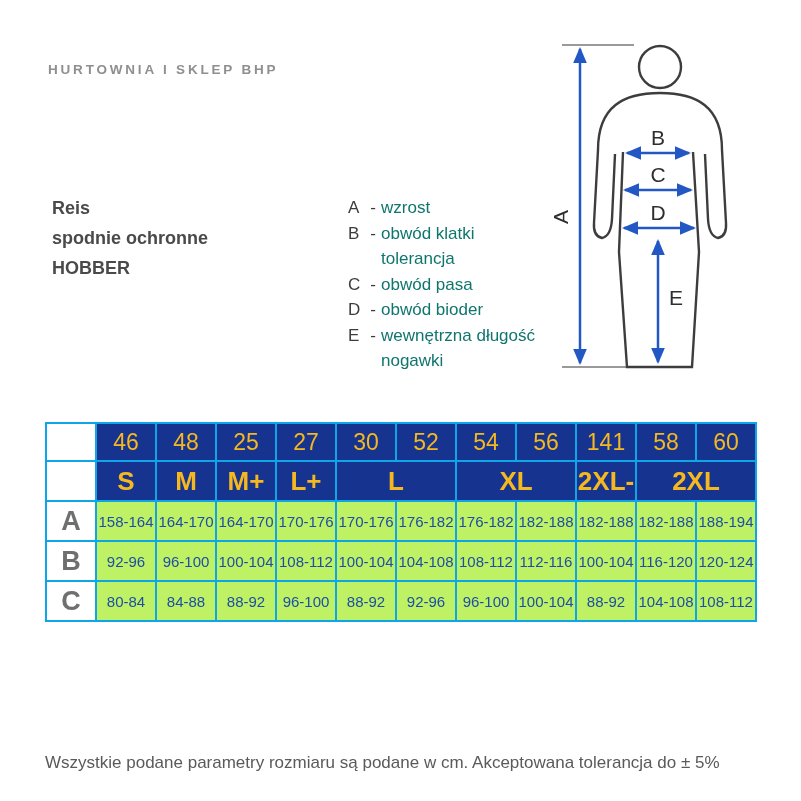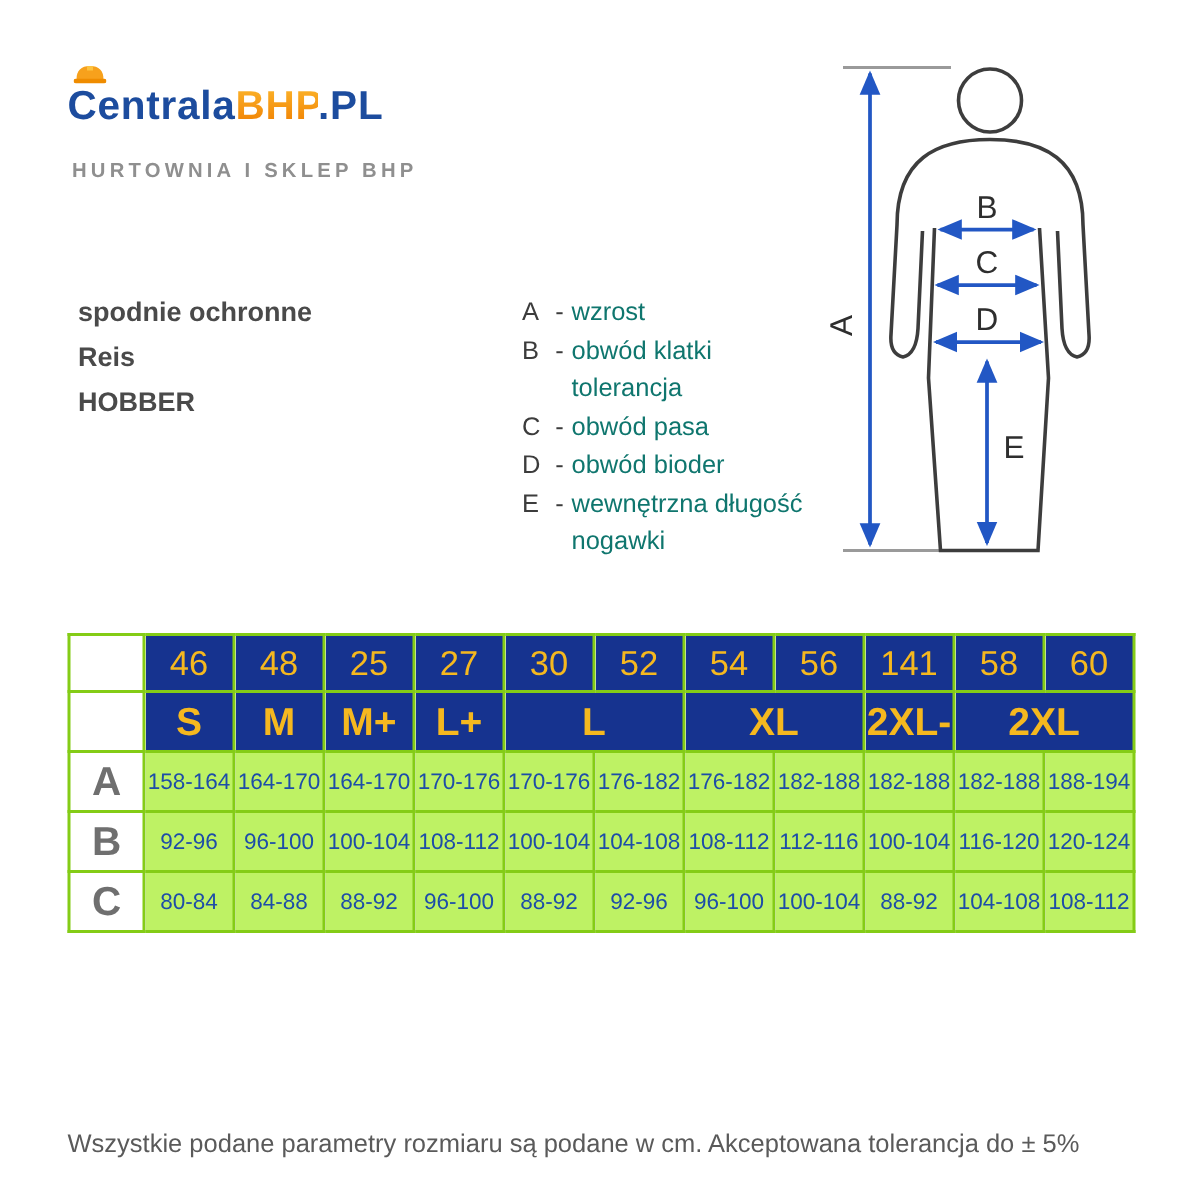--- a/index.html
+++ b/index.html
@@ -35,53 +35,43 @@
   .legend-dash { width:16px; color:#3c3c3c; text-align:center; flex:0 0 auto; }
   .legend-text { width:168px; color:#0f766e; }
 
   
   .diagram { position:absolute; left:548px; top:22px; }
   .dlabel { font-family:"Liberation Sans", sans-serif; font-size:21px; fill:#2e2e2e; }
 
   
   .table-wrap { position:absolute; left:45px; top:422px; }
   table.sizes { border-collapse:collapse; table-layout:fixed; }
-  table.sizes td { border:2px solid #84cc16; text-align:center; vertical-align:middle;
+  table.sizes td { border:2px solid #0ea5e9; text-align:center; vertical-align:middle;
                    overflow:hidden;margin-top:20px; }
   td.corner { border:none; background:#ffffff; }
   td.num  { background:#16338f; color:#f5b81f; font-size:23px; height:38px; }
   td.size { background:#16338f; color:#f5b81f; font-size:26px; font-weight:bold; height:40px; }
   td.g-l { border-right:1px solid #93a0c6; }
   td.g-r { border-left:1px solid #93a0c6; }
   td.rowlabel { color:#6f6f6f; font-size:27px; font-weight:bold; height:40px; background:#fff; }
   td.val { color:#1d4da8; font-size:15px; background:#bef264; }
 
   
   .footnote { position:absolute; left:45px; top:728px; font-size:17px; color:#5a5a5a;margin-top:25px; }
 </style>
 </head>
 <body>
 
 <div class="logo">
-  <div class="logo-row">
-    <svg class="hat-icon" width="22" height="14" viewBox="0 0 22 14">
-      <path d="M2 11 Q2 2 11 2 Q20 2 20 11 Z" fill="#f7a11c"></path>
-      <path d="M9 2 L13 2 L13 5 L9 5 Z" fill="#fdc340"></path>
-      <rect x="0" y="10.5" width="22" height="3" rx="1.5" fill="#ef8c00"></rect>
-    </svg>
-    <div class="logo-text">
-      <span class="logo-blue">Centrala</span><span class="logo-orange">BHP</span><span class="logo-blue">.PL</span>
-    </div>
-  </div>
   <div class="tagline">HURTOWNIA I SKLEP BHP</div>
 </div>
 
 <div class="product">
+  <div>Reis</div>
   <div>spodnie ochronne</div>
-  <div>Reis</div>
   <div>HOBBER</div>
 </div>
 
 <div class="legend">
   <div class="legend-item">
     <span class="legend-letter">A</span>
       <span class="legend-dash">-</span>
       <span class="legend-text">wzrost</span>
   </div>
   <div class="legend-item">

